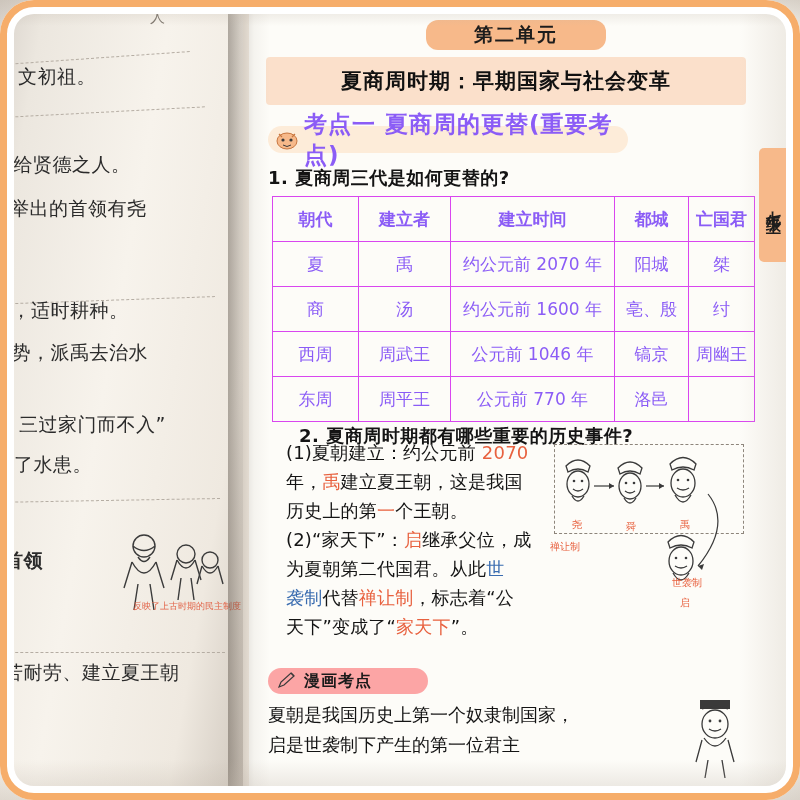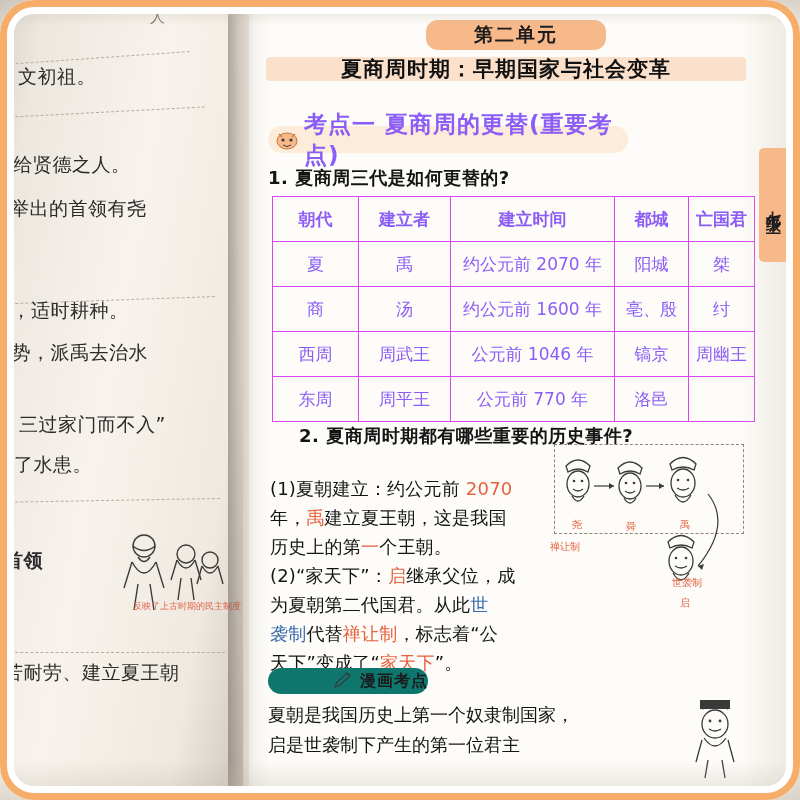--- a/index.html
+++ b/index.html
@@ -107,21 +107,21 @@
     display: flex; align-items: center; justify-content: center;
     color: #1c1c1c;
     font-size: 19px;
     font-weight: bold;
     letter-spacing: 2px;
     font-family: "DejaVu Sans", sans-serif;
   }
   .unit-title {
     position: absolute;
     left: 8px; top: 57px;
-    width: 480px; height: 24px;
+    width: 480px; height: 48px;
     background: #fbe0cb;
     border-radius: 4px;
     display: flex; align-items: center; justify-content: center;
     color: #111;
     font-size: 21px;
     font-weight: bold;
     letter-spacing: 1px;
     font-family: "DejaVu Sans", sans-serif;
   }
 
@@ -180,28 +180,27 @@
   table.hist th { font-weight: bold; }
   col.c1 { width: 86px; }
   col.c2 { width: 92px; }
   col.c3 { width: 164px; }
   col.c4 { width: 74px; }
   col.c5 { width: 66px; }
 
   
   .para {
     position: absolute;
-    left: 12px; top: 438px;
+    left: 28px; top: 438px;
     width: 268px;
     font-size: 18px;
     line-height: 29px;
     color: #141414;
     letter-spacing: 0.2px;
     font-family: "DejaVu Sans", sans-serif;
-    margin-top: 36px;
   }
   .para .r { color: #e8613f; }
   .para .b { color: #3a6cb0; }
 
   
   .illus-box {
     position: absolute;
     left: 296px; top: 444px;
     width: 188px; height: 88px;
     border: 1px dashed #8d857b;
@@ -222,23 +221,23 @@
     font-size: 10px;
     color: #e8613f;
     font-family: "DejaVu Sans", sans-serif;
   }
 
   
   .comic-bar {
     position: absolute;
     left: 10px; top: 668px;
     width: 160px; height: 26px;
-    background: #0f766e;
+    background: #fca5a5;
     border-radius: 13px;
-    display: flex; align-items: center; justify-content: flex-end;
+    display: flex; align-items: center;
   }
   .comic-text {
     font-size: 16px;
     font-weight: bold;
     color: #1a1a1a;
     margin-left: 4px;
     letter-spacing: 1px;
     font-family: "DejaVu Sans", sans-serif;
   }
   .comic-para {

